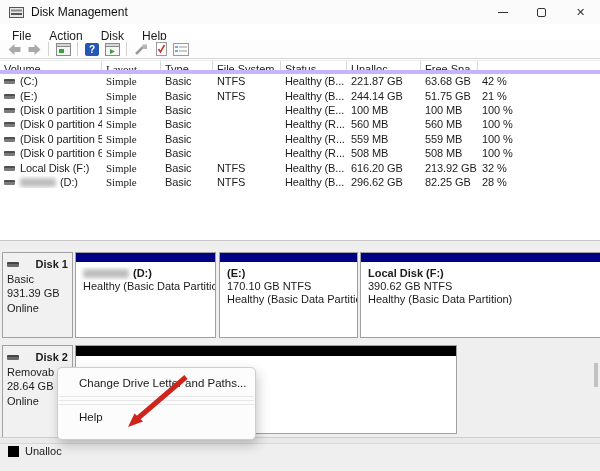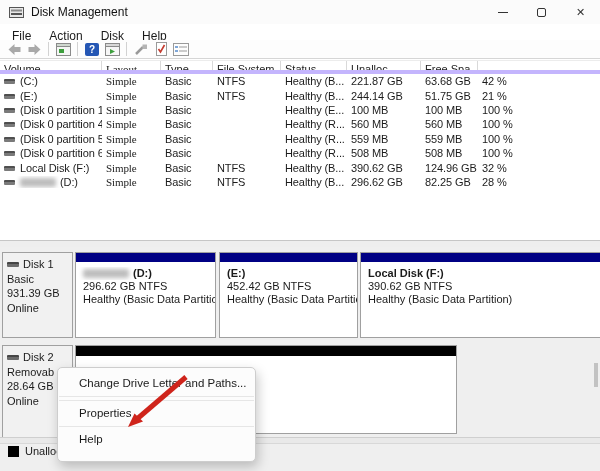--- a/index.html
+++ b/index.html
@@ -50,21 +50,21 @@
 
   
   .splitter { position:absolute; top:240px; left:0; right:0; height:7px;
     background:#eeeeee; border-top:1px solid #c6c6c6; }
 
   
   .graphic-panel { position:absolute; top:247px; left:0; right:0; bottom:0; background:#efefef; overflow:hidden; }
   .disk-label { position:absolute; left:2px; width:71px; background:#f1f1f1;
     border:1px solid #a0a0a0; padding:4px 4px; font-size:11px; line-height:14.5px; color:#1c1c1c;
     white-space:nowrap; overflow:hidden; }
-  .disk-name { font-weight:normal; display:flex; align-items:center; gap:4px; }
+  .disk-name { font-weight:bold; display:flex; align-items:center; gap:4px;justify-content:space-between; }
   .disk-icon { width:12px; height:5px; background:#6b6b6b; border-top:2px solid #454545; border-radius:1px; flex:none; }
   .dl1 { top:5px; height:86px; }
   .dl2 { top:98px; height:99px; }
 
   .partitions { position:absolute; left:73px; top:5px; right:0; height:86px; }
   .part { position:absolute; top:0; height:86px; background:#fff; border:1px solid #a0a0a0; overflow:hidden; }
   .part-0 { left:2px; width:141px; } .part-1 { left:146px; width:139px; } .part-2 { left:287px; width:245px; }
   .part-stripe { height:9px; background:#000084; }
   .part > div { padding-left:7px; padding-right:4px; font-size:11px; line-height:13px; white-space:nowrap; overflow:hidden; }
   .part-title { font-weight:bold; margin-top:5px; }
@@ -247,22 +247,22 @@
           <div class="vt-cell c5">508 MB</div>
           <div class="vt-cell c6">508 MB</div>
           <div class="vt-cell c7">100 %</div>
         </div>
         <div class="vt-row">
           <div class="vt-cell c0"><span class="vol-icon"></span>Local Disk (F:)</div>
           <div class="vt-cell c1">Simple</div>
           <div class="vt-cell c2">Basic</div>
           <div class="vt-cell c3">NTFS</div>
           <div class="vt-cell c4">Healthy (B...</div>
-          <div class="vt-cell c5">390.62 GB</div>
-          <div class="vt-cell c6">124.96 GB</div>
+          <div class="vt-cell c5">616.20 GB</div>
+          <div class="vt-cell c6">213.92 GB</div>
           <div class="vt-cell c7">32 %</div>
         </div>
         <div class="vt-row">
           <div class="vt-cell c0"><span class="vol-icon"></span><span class="blur-blob w36"></span>(D:)</div>
           <div class="vt-cell c1">Simple</div>
           <div class="vt-cell c2">Basic</div>
           <div class="vt-cell c3">NTFS</div>
           <div class="vt-cell c4">Healthy (B...</div>
           <div class="vt-cell c5">296.62 GB</div>
           <div class="vt-cell c6">82.25 GB</div>
@@ -281,27 +281,26 @@
         <span>Disk 1</span>
       </div>
       <div>Basic</div>
       <div>931.39 GB</div>
       <div>Online</div>
     </div>
     <div class="partitions">
         <div class="part part-0">
           <div class="part-stripe"></div>
           <div class="part-title"><span class="blur-blob w46"></span>(D:)</div>
-          <div>296.62 GB NTFS</div>
           <div>Healthy (Basic Data Partition)</div>
         </div>
         <div class="part part-1">
           <div class="part-stripe"></div>
           <div class="part-title">(E:)</div>
-          <div>452.42 GB NTFS</div>
+          <div>170.10 GB NTFS</div>
           <div>Healthy (Basic Data Partition)</div>
         </div>
         <div class="part part-2">
           <div class="part-stripe"></div>
           <div class="part-title">Local Disk  (F:)</div>
           <div>390.62 GB NTFS</div>
           <div>Healthy (Basic Data Partition)</div>
         </div>
       </div>
 
@@ -324,21 +323,20 @@
     <div class="legend">
       <span class="legend-swatch"></span>
       <span>Unalloc</span>
     </div>
   </div>
 
   <div class="context-menu">
       <div class="popup-item">Change Drive Letter and Paths...</div>
       <div class="popup-sep"></div>
       <div class="popup-sep"></div>
-      <div class="popup-item">Properties</div>
       <div class="popup-sep"></div>
       <div class="popup-item">Help</div>
     </div>
 
   <svg class="arrow-overlay" width="80" height="68">
     <line x1="74" y1="6" x2="25" y2="48" stroke="#cf241b" stroke-width="5"></line>
     <polygon points="16,56 22.5,42.5 31,50.5" fill="#cf241b"></polygon>
   </svg>
 
 </div>

